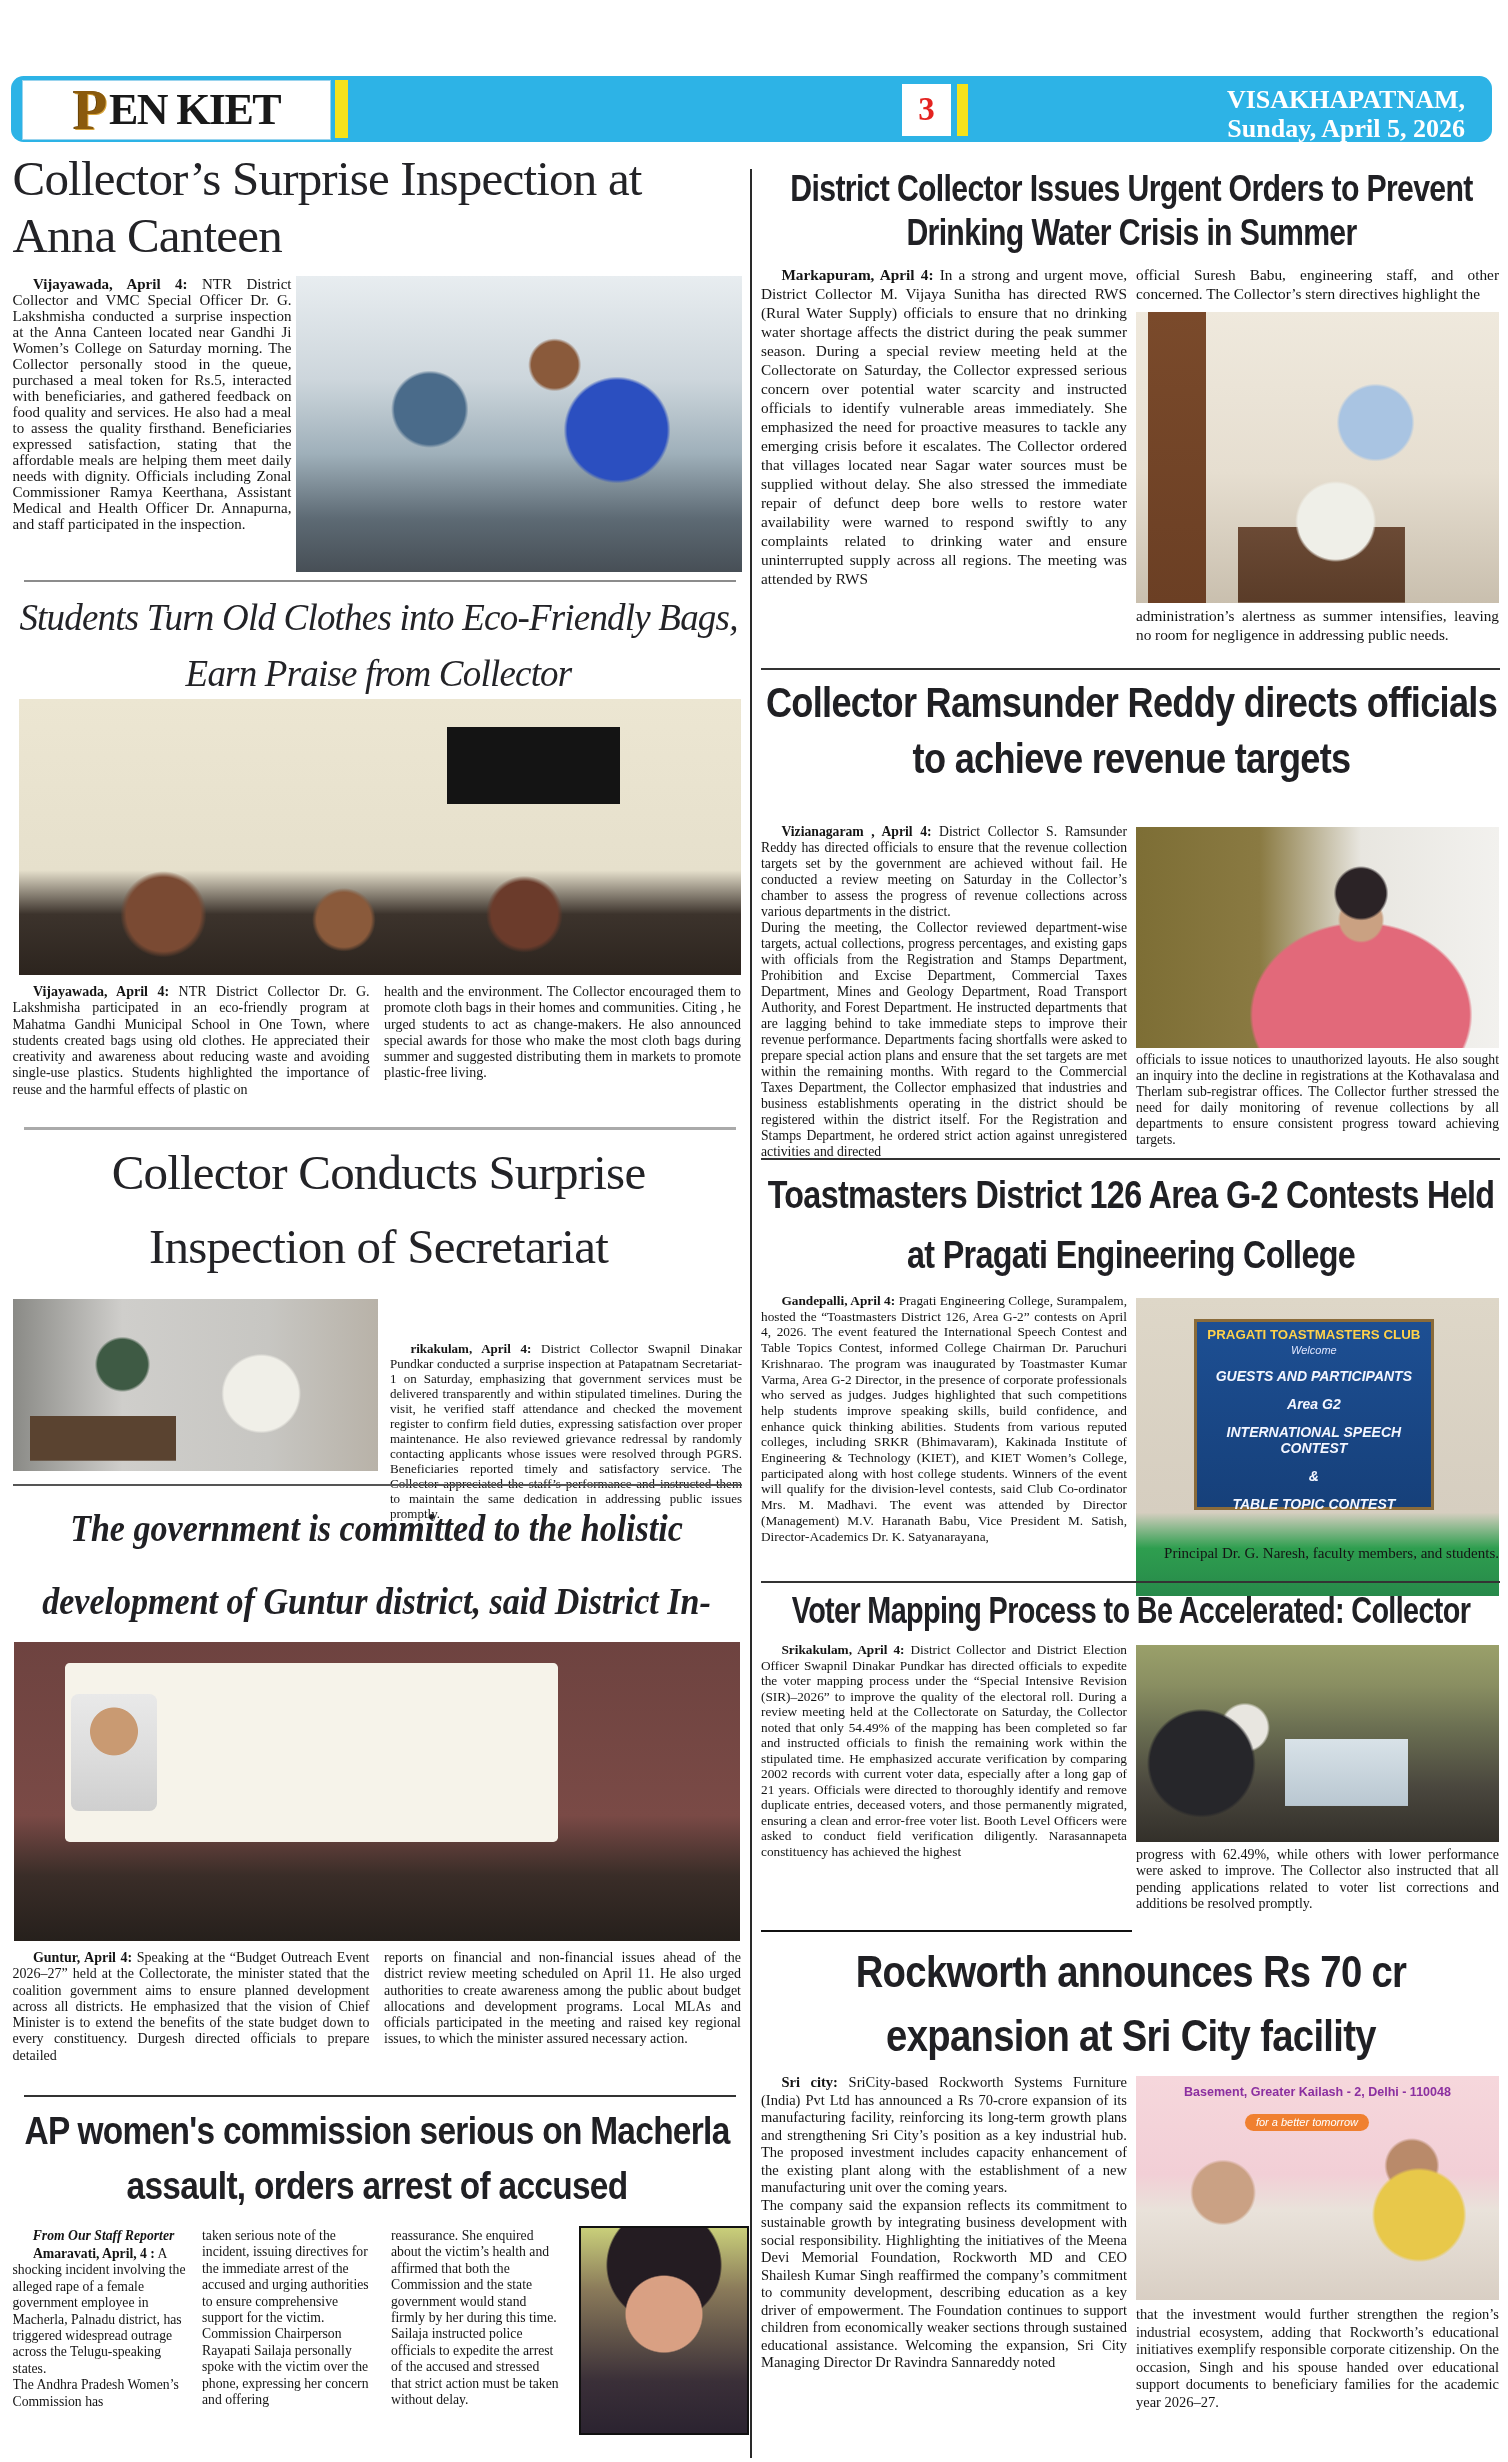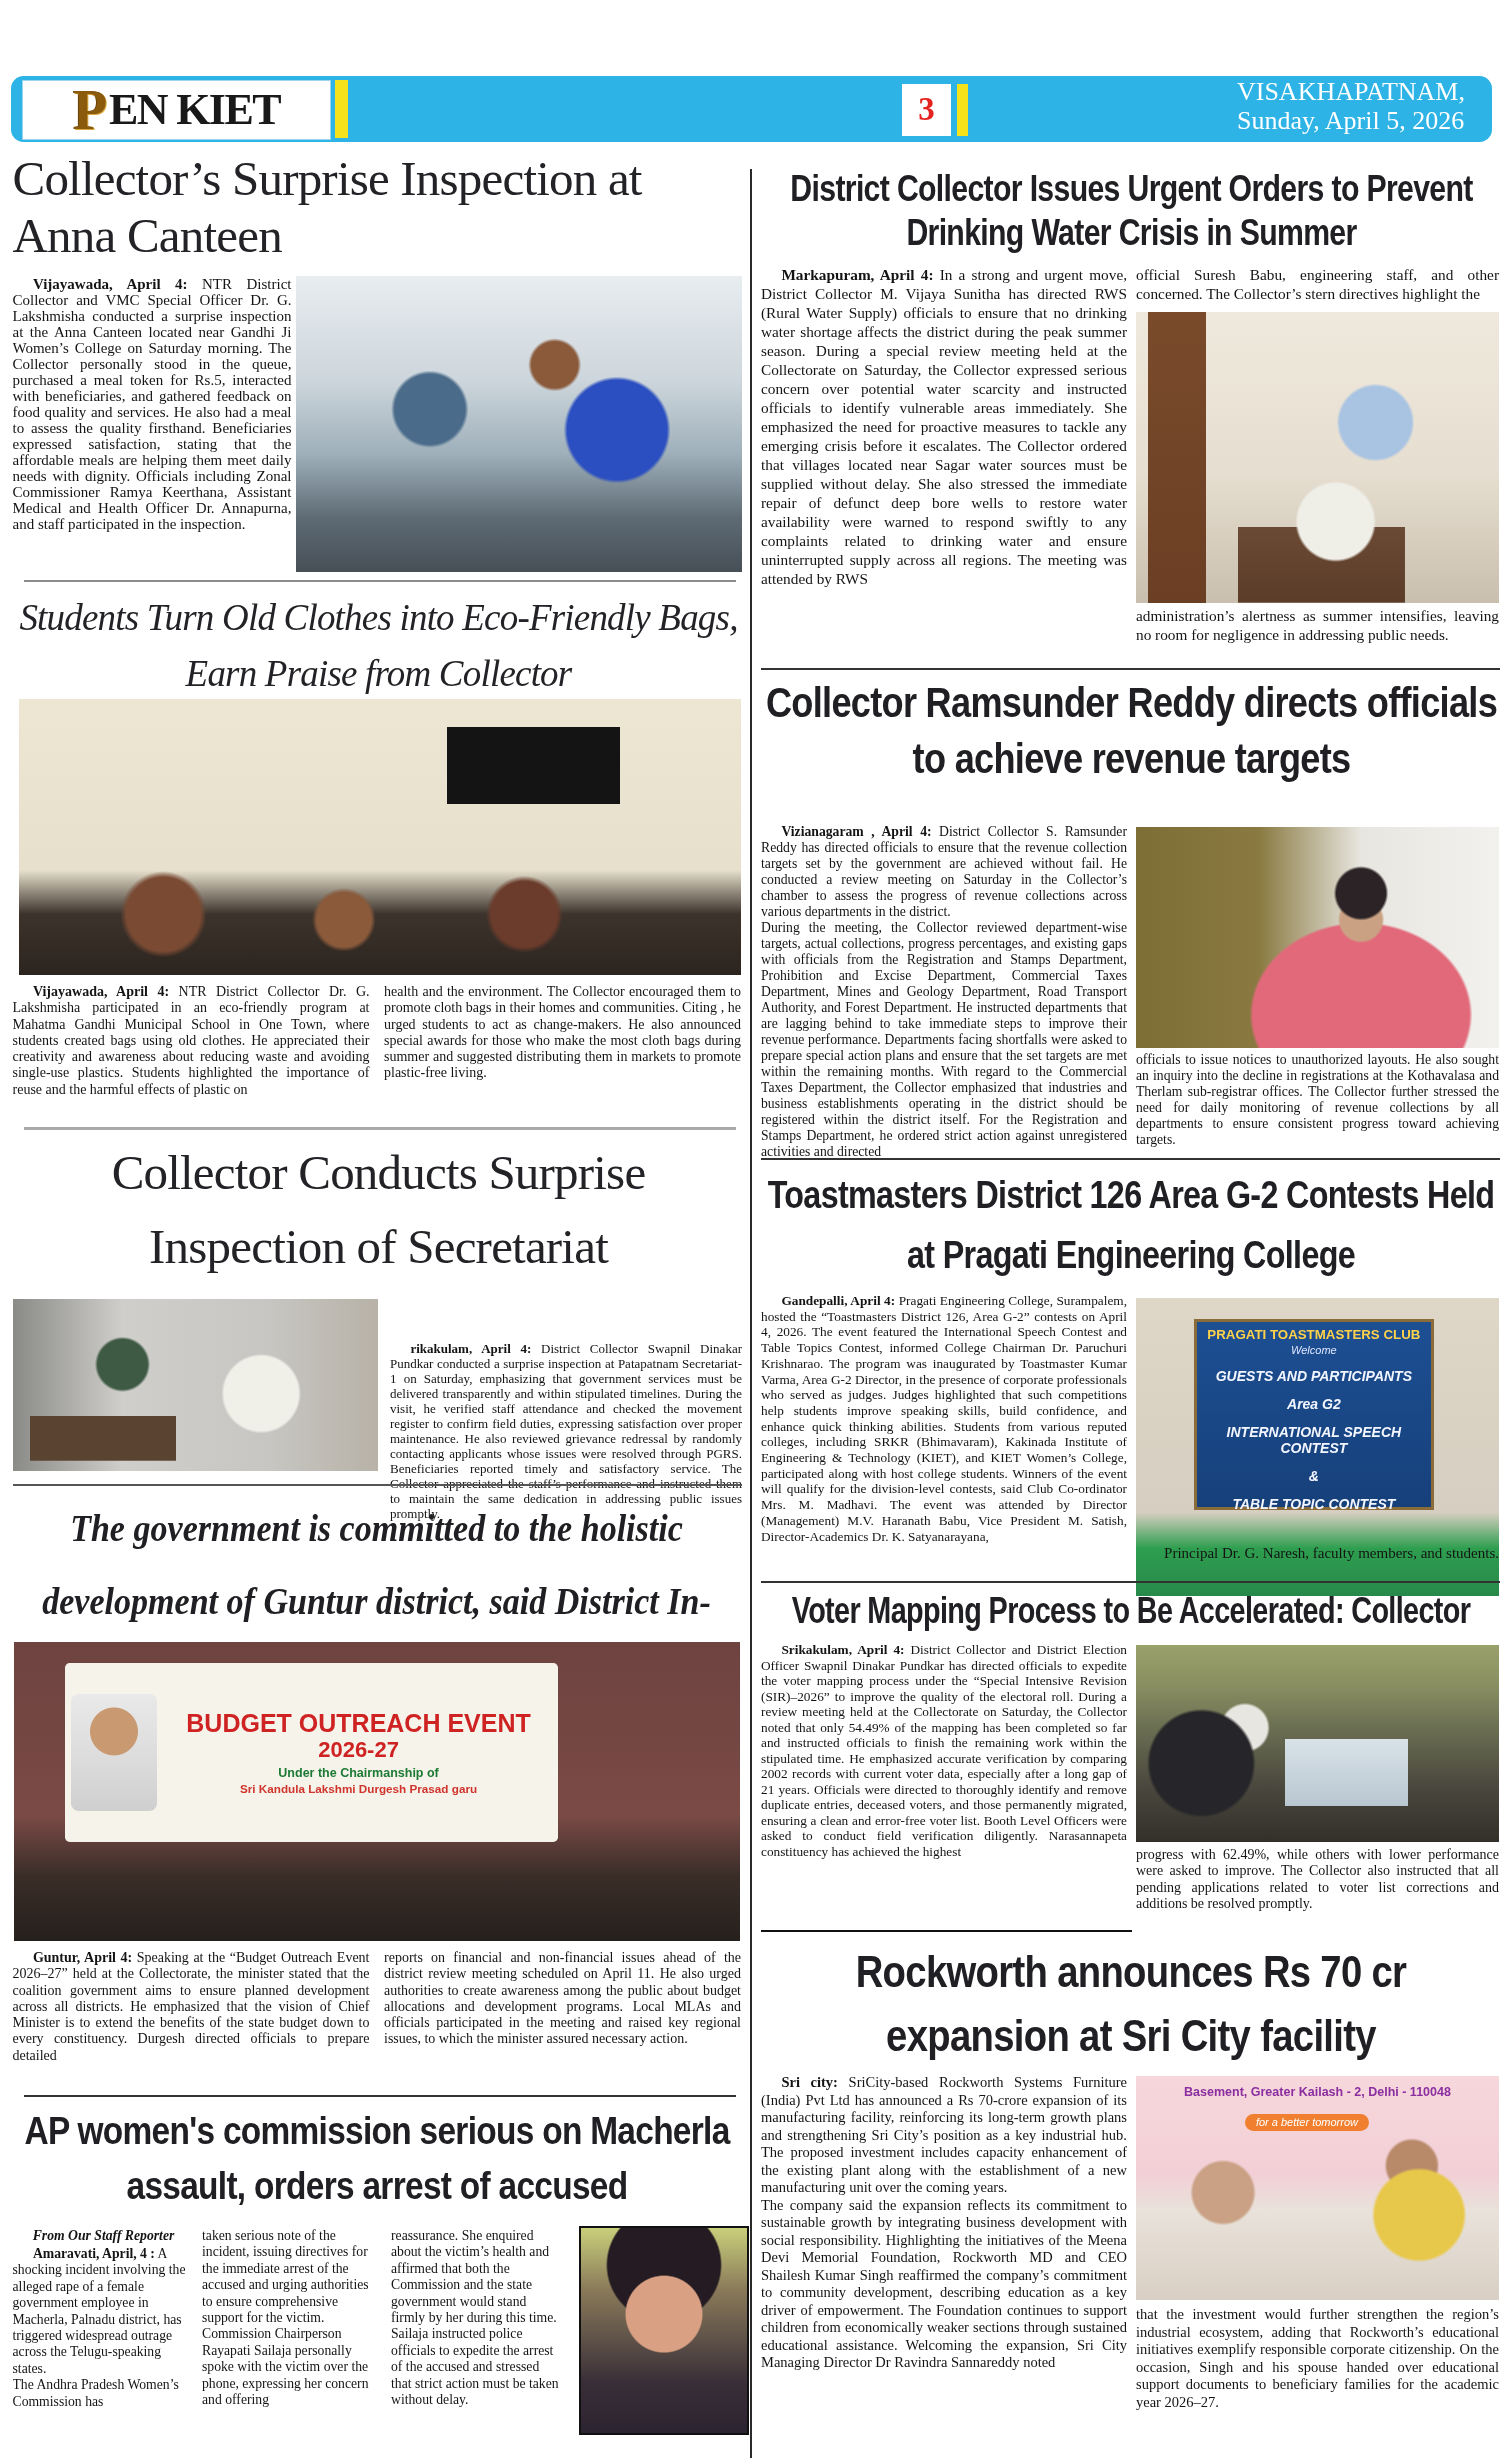--- a/index.html
+++ b/index.html
@@ -10,21 +10,21 @@
   .logo-box{position:absolute;left:11px;top:3.9px;width:307px;height:58px;background:#fff;border:0.8px solid #9ad4ee;
             display:flex;align-items:center;justify-content:center;}
   .logo-p{font-size:56px;font-weight:bold;color:#8a5a0d;line-height:1;
           text-shadow:0.8px 0.8px 0 #d9a73e, -0.8px 0 0 #5a3a06;margin-right:1.6px;}
   .logo-rest{font-size:44px;font-weight:bold;color:#191919;letter-spacing:-1.6px;line-height:1;}
   .logo-ybar{position:absolute;left:324px;top:3.9px;width:12.5px;height:58px;background:var(--yellow,#f6e21b);}
   .pageno-box{position:absolute;left:891px;top:7.8px;width:49px;height:52px;background:#fff;
               display:flex;align-items:center;justify-content:center;}
   .pageno{font-size:33px;font-weight:bold;color:var(--red,#e42320);}
   .pageno-ybar{position:absolute;left:946px;top:7.8px;width:11px;height:52px;background:var(--yellow,#f6e21b);}
-  .mast-date{position:absolute;right:27px;top:1px;color:#fff;font-weight:normal;
+  .mast-date{position:absolute;right:27px;top:9px;text-align:right;color:#fff;font-weight:bold;
              font-size:26px;line-height:1.12;}
   
   .vrule{position:absolute;left:750px;top:169px;width:1.6px;height:2289px;background:#2a2a2a;}
   .hrule{position:absolute;background:#8c8c8c;}
   
   .hl-serif{position:absolute;font-weight:normal;color:#232327;letter-spacing:-0.8px;}
   .hl-ital{font-style:italic;}
   .hl-wrap{position:absolute;display:flex;justify-content:center;overflow:visible;}
   .hl-inner{flex:none;text-align:center;font-weight:bold;color:#202024;}
   .hl-sans{font-family:"Liberation Sans",sans-serif;letter-spacing:-0.8px;}
@@ -158,26 +158,20 @@
 
   <div class="hrule" style="left:12.5px;top:1484px;width:729px;height:1.6px;background:#555;"></div>
 
   <div>
     <div class="hl-wrap" style="left:12.5px;top:1492px;width:728px;">
       <div class="hl-inner hl-ital" style="width:791px;transform:scaleX(0.92);transform-origin:center top;font-size:37px;line-height:73px;font-style:italic;">The government is committed to the holistic development of Guntur district, said District In-charge Minister</div>
     </div>
     <div class="photo ph-budget" style="left:14px;top:1642px;width:726px;height:299px;">
       <div class="banner">
         <div class="portrait"></div>
-        <div class="btxt">
-          <div class="b-title">BUDGET OUTREACH EVENT</div>
-          <div class="b-years">2026-27</div>
-          <div class="b-sub">Under the Chairmanship of</div>
-          <div class="b-chair">Sri Kandula Lakshmi Durgesh Prasad garu</div>
-        </div>
       </div>
     </div>
     <div class="bodytext" style="left:12.5px;top:1950px;width:357px;height:135px;font-size:14px;line-height:16.3px;">
       <p><b class="dl">Guntur, April 4:</b>
          <span class="bt">Speaking at the “Budget Outreach Event 2026–27” held at the Collectorate, the minister stated that the coalition government aims to ensure planned development across all districts. He emphasized that the vision of Chief Minister is to extend the benefits of the state budget down to every constituency. Durgesh directed officials to prepare detailed</span></p>
     </div>
     <div class="bodytext" style="left:384px;top:1950px;width:357px;height:135px;font-size:14px;line-height:16.3px;">
       <p style="text-indent:0;"><span class="bt">reports on financial and non-financial issues ahead of the district review meeting scheduled on April 11. He also urged authorities to create awareness among the public about budget allocations and development programs. Local MLAs and officials participated in the meeting and raised key regional issues, to which the minister assured necessary action.</span></p>
     </div>
   </div>

